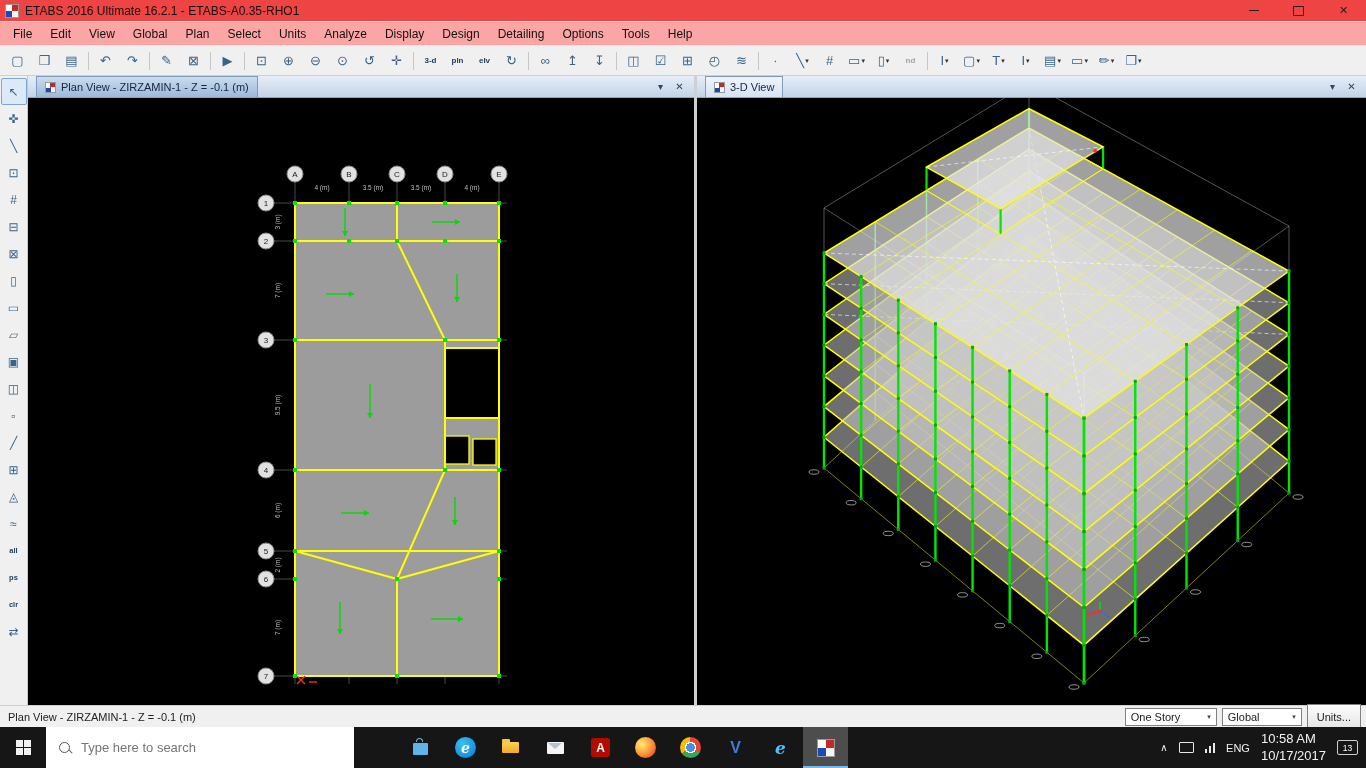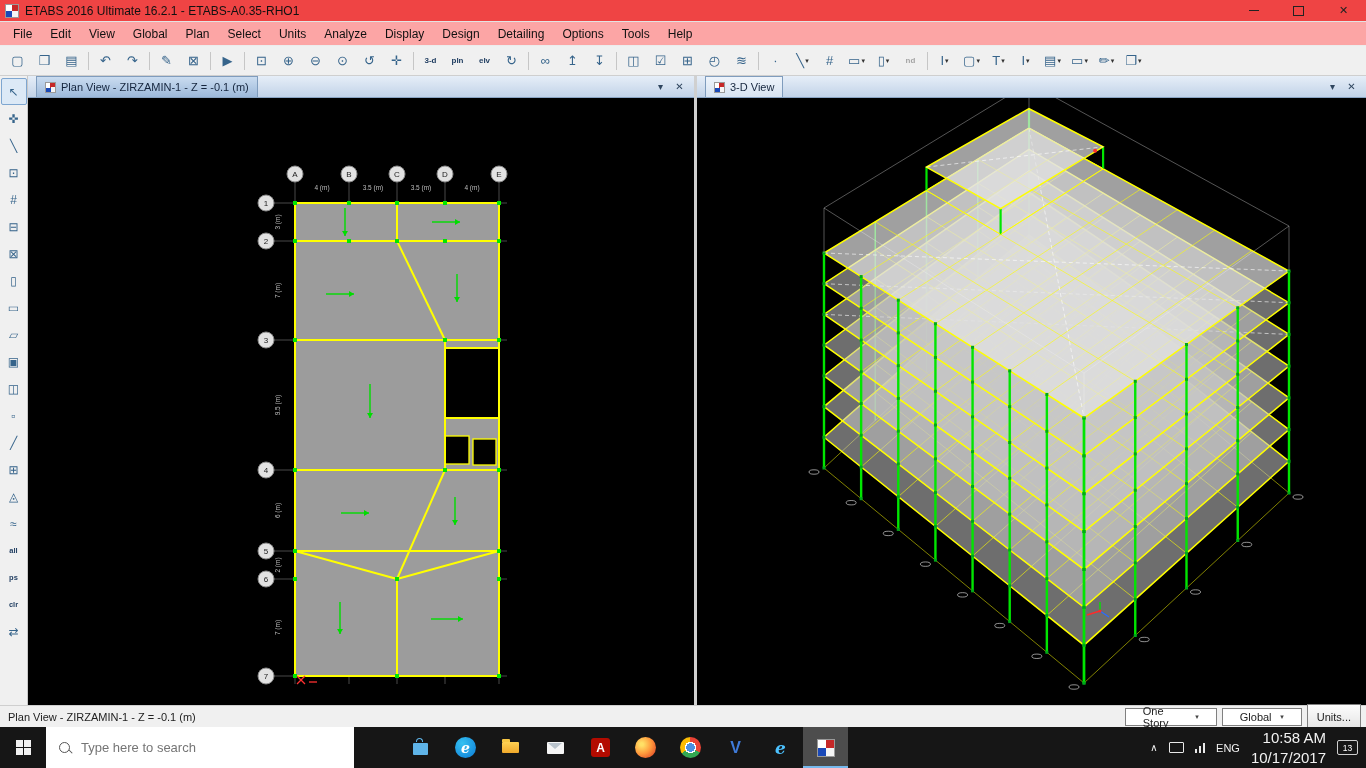--- a/index.html
+++ b/index.html
@@ -43,21 +43,21 @@
   .tab.active{background:linear-gradient(#cadcf0,#9db9da);}
   .tab-label{font-size:11px;color:#15253d;white-space:nowrap;}
   .hdr-controls{margin-left:auto;display:flex;align-items:center;gap:6px;padding-right:8px;}
   .hdr-btn{font-size:10px;color:#30465f;width:13px;text-align:center;}
   .pane-content{position:relative;flex:1;background:#000;overflow:hidden;}
   .pane-content svg{position:absolute;left:0;top:0;}
   
   .statusbar{position:absolute;left:0;top:705px;width:100%;height:22px;background:#f0f0f0;border-top:1px solid #cfcfcf;display:flex;align-items:center;box-sizing:border-box;font-size:11px;color:#222;}
   .sb-text{padding-left:8px;}
   .sb-right{margin-left:auto;display:flex;align-items:center;gap:5px;padding-right:5px;}
-  .sb-select{height:18px;border:1px solid #808080;background:#fff;display:flex;align-items:center;font-size:11px;padding:0 17px;box-sizing:border-box;}
+  .sb-select{height:18px;border:1px solid #808080;background:#fff;display:flex;align-items:center;font-size:11px;padding:0 5px;box-sizing:border-box;}
   .sb-select .caret{margin-left:auto;font-size:7px;color:#444;padding-left:8px;}
   .sel-story{width:92px;}
   .sel-coord{width:80px;}
   .sb-btn{height:18px;border:1px solid #808080;background:linear-gradient(#fdfdfd,#e4e4e4);font-size:11px;display:flex;align-items:center;padding:12px 9px;box-sizing:border-box;}
   
   .taskbar{position:absolute;left:0;top:727px;width:100%;height:41px;background:#161616;display:flex;align-items:center;}
   .start{width:46px;height:100%;display:flex;align-items:center;justify-content:center;}
   .win-logo{display:grid;grid-template-columns:7px 7px;grid-template-rows:7px 7px;gap:1px;}
   .win-logo i{background:#f2f2f2;}
   .searchbox{width:308px;height:100%;background:#ffffff;display:flex;align-items:center;gap:9px;padding-left:13px;box-sizing:border-box;}
@@ -83,21 +83,21 @@
   .tray{margin-left:auto;display:flex;align-items:center;gap:11px;padding-right:8px;color:#f2f2f2;height:100%;}
   .tray-item{display:flex;align-items:center;justify-content:center;font-size:11px;}
   .chev{font-size:10px;}
   .pc-ico{display:block;width:13px;height:9px;border:1.5px solid #e8e8e8;border-radius:1px;}
   .net-ico{display:flex;align-items:flex-end;gap:1.5px;}
   .net-ico i{display:block;width:2.5px;background:#e8e8e8;}
   .net-ico i:nth-child(1){height:4px;}
   .net-ico i:nth-child(2){height:7px;}
   .net-ico i:nth-child(3){height:10px;}
   .lang{font-size:11px;}
-  .clock{display:flex;flex-direction:column;align-items:flex-end;font-size:15px;line-height:1.3;}
+  .clock{display:flex;flex-direction:column;align-items:flex-start;font-size:13px;line-height:1.3;}
   .bubble-box{min-width:15px;height:13px;border:1px solid #cfcfcf;border-radius:2px;font-size:8.5px;display:flex;align-items:center;justify-content:center;padding:0 2px;color:#fff;}
 </style>
 </head>
 <body>
 
 <div class="screen">
 
   <div class="titlebar">
     <span class="icon-etabs mini app-ico"></span>
     <span class="title-text">ETABS 2016 Ultimate 16.2.1 - ETABS-A0.35-RHO1</span>

